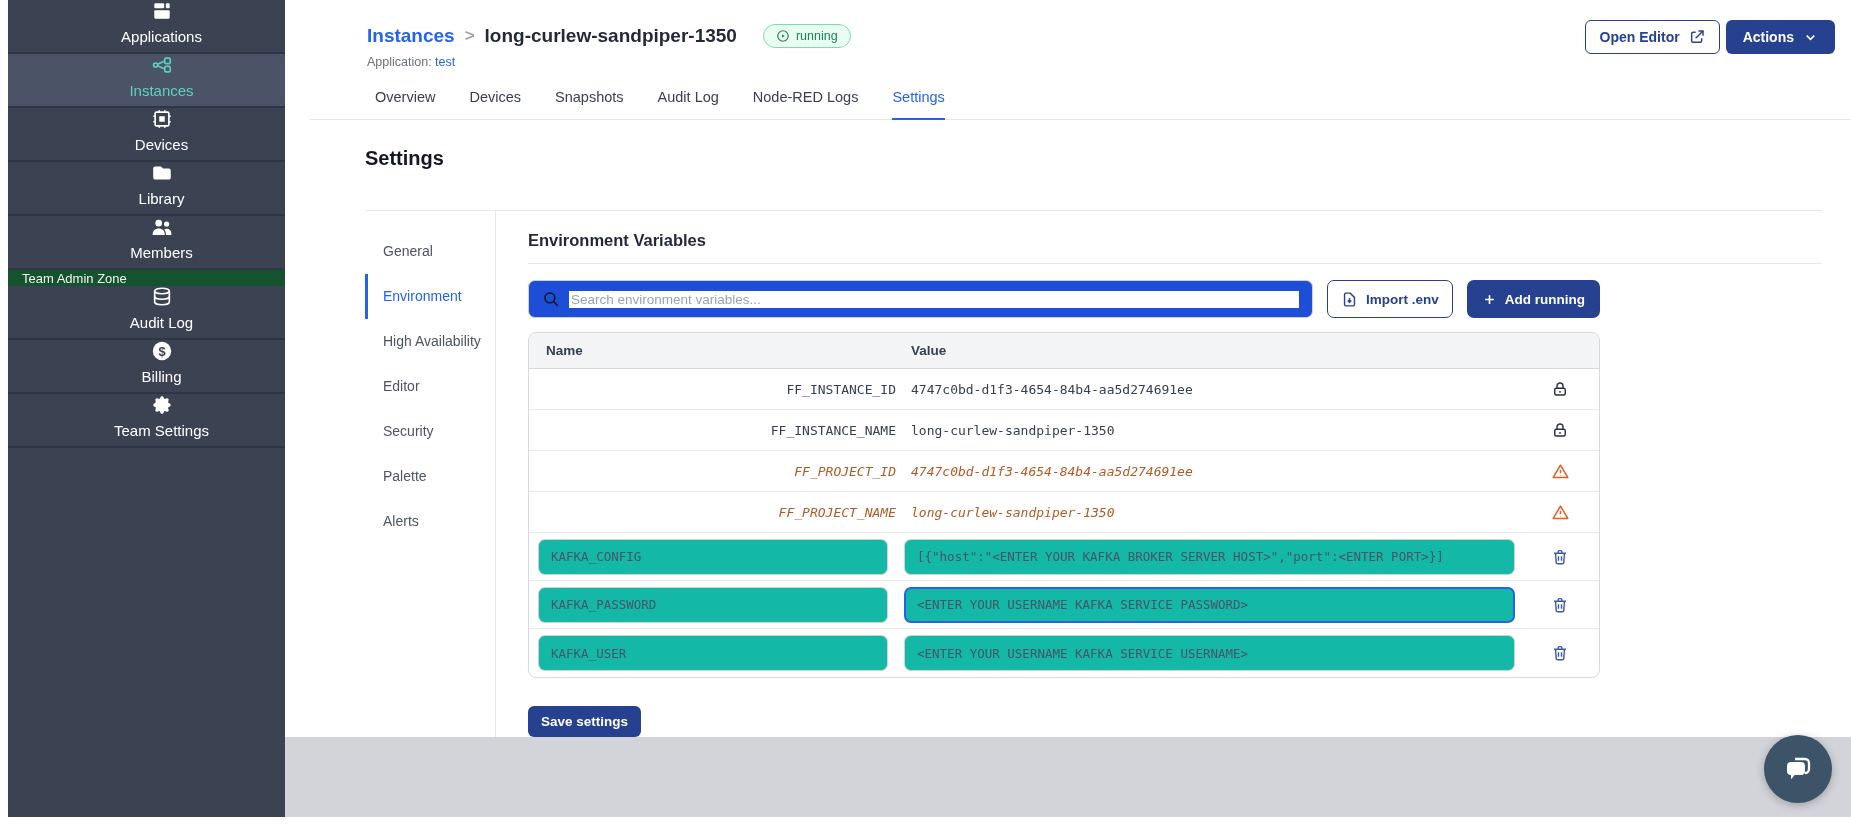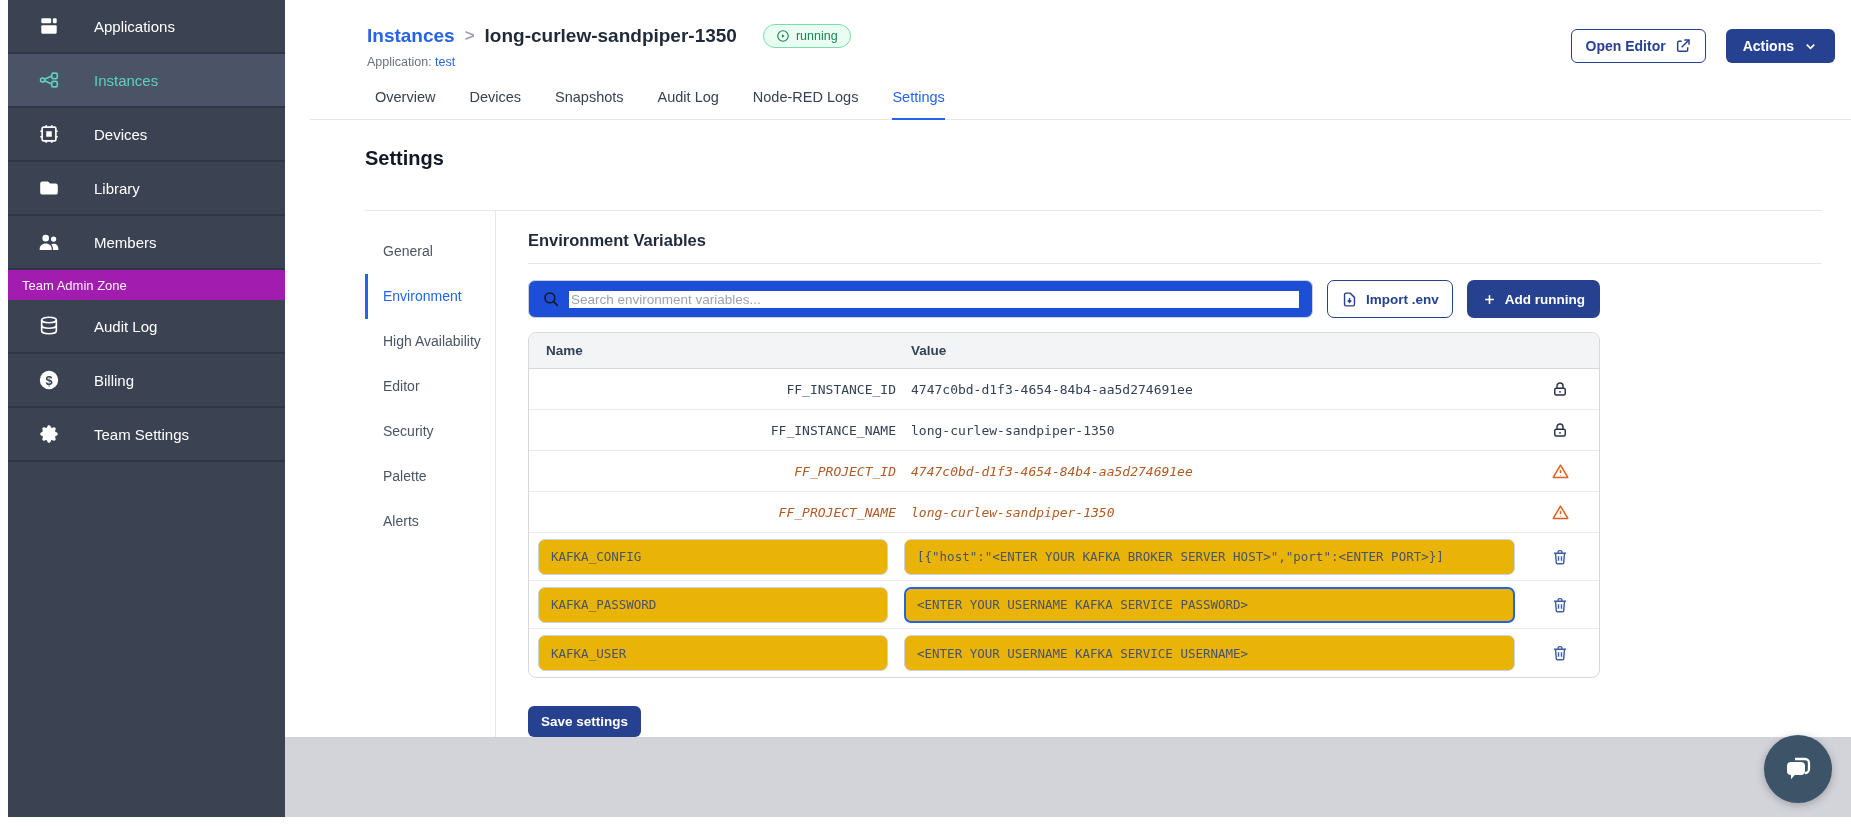--- a/index.html
+++ b/index.html
@@ -6,46 +6,46 @@
   html,body { margin:0; padding:0; }
   body {
     width:1851px; height:826px; position:relative; overflow:hidden;
     background:#ffffff; font-family:"Liberation Sans", sans-serif; color:#1f2937;
   }
   svg { display:block; }
 
   
   .sidebar { position:absolute; left:8px; top:0; width:277px; height:817px; background:#3b4252; }
   .side-item {
-    height:54px; display:flex; align-items:center; padding-left:30px; gap:34px;
-    color:#ffffff; font-size:15px; border-bottom:2px solid #2e3544; cursor:pointer;
+    height:54px; display:flex; align-items:center; padding-left:30px; gap:6px;
+    color:#ffffff; font-size:15px; border-bottom:2px solid #2e3544; cursor:pointer;flex-direction:column;
   }
   .side-item .s-icon { width:22px; height:22px; }
   .side-item.active { background:#4b5466; color:#5ed0c0; }
   .admin-zone {
-    height:30px; background:#a21caf; color:#f3f4f6; font-size:13px;
+    height:16px; background:#14532d; color:#f3f4f6; font-size:13px;
     display:flex; align-items:center; padding-left:14px;
   }
 
   
   .main { position:absolute; left:285px; top:0; right:0; height:737px; background:#fff; }
 
   .breadcrumb-row { margin:24px 0 0 82px; display:flex; align-items:center; gap:10px; }
   .bc-parent { color:#2563eb; font-weight:bold; font-size:19px; cursor:pointer; }
   .bc-sep { color:#9ca3af; font-size:17px; font-weight:bold; }
   .bc-name { color:#1f2937; font-weight:bold; font-size:19px; }
   .status-badge {
     margin-left:16px; display:flex; align-items:center; gap:6px;
     border:1px solid #79dfa9; background:#eafdf3; color:#1b8653;
     border-radius:999px; padding:4px 12px; font-size:12.5px;
   }
   .app-row { margin:7px 0 0 82px; font-size:12.5px; color:#6b7280; }
   .app-link { color:#2563eb; cursor:pointer; }
 
-  .header-buttons { position:absolute; top:29px; right:16px; display:flex; gap:20px; }
+  .header-buttons { position:absolute; top:20px; right:16px; display:flex; gap:6px; }
   .btn { display:flex; align-items:center; gap:9px; height:34px; border-radius:6px;
          font-size:14px; font-weight:bold; cursor:pointer; }
   .btn-outline { background:#fff; border:1.5px solid #26418f; color:#26418f; padding:0 14px; }
   .btn-primary { background:#26418f; border:none; color:#fff; padding:0 17px; }
 
   .tabbar { margin-left:25px; margin-top:20px; border-bottom:1px solid #e5e7eb; }
   .tabs { display:flex; gap:34px; margin-left:65px; }
   .tab { font-size:14.5px; color:#374151; padding-bottom:13px; cursor:pointer; }
   .tab.active { color:#2563eb; border-bottom:2px solid #2563eb; margin-bottom:-1px; }
 
@@ -92,21 +92,21 @@
   .trow .cell-name { width:367px; padding-left:17px;text-align:right; }
   .trow .cell-value { flex:1; padding-left:15px; }
   .trow .cell-icon { width:78px; display:flex; justify-content:center; }
   .trow.deprecated { color:#b25a24; font-style:italic; }
 
   .trow.editable { height:48px; }
   .trow.editable .in-name { width:367px; padding:0 8px 0 9px; }
   .trow.editable .in-value { flex:1; padding-right:6px; padding-left:8px; }
   .env-input { width:100%; height:36px; border:1px solid #cdd2d9; border-radius:7px;
                padding:0 12px; font-family:"DejaVu Sans Mono", monospace; font-size:12.5px;
-               color:#475569; background:#eab308; outline:none; }
+               color:#475569; background:#14b8a6; outline:none; }
   .env-input.focused { border:2px solid #2563eb; padding:0 11px; }
 
   .save-btn { margin-top:28px; background:#26418f; color:#fff; border:none; border-radius:6px;
               font-family:"Liberation Sans", sans-serif;
               font-size:13.5px; font-weight:bold; padding:8px 13px; cursor:pointer; }
 
   
   .footer { position:absolute; left:285px; top:737px; right:0; height:80px; background:#d2d4d9; }
   .chat-bubble { position:absolute; left:1764px; top:735px; width:68px; height:68px;
                  border-radius:50%; background:#3d5368; display:flex; align-items:center;

